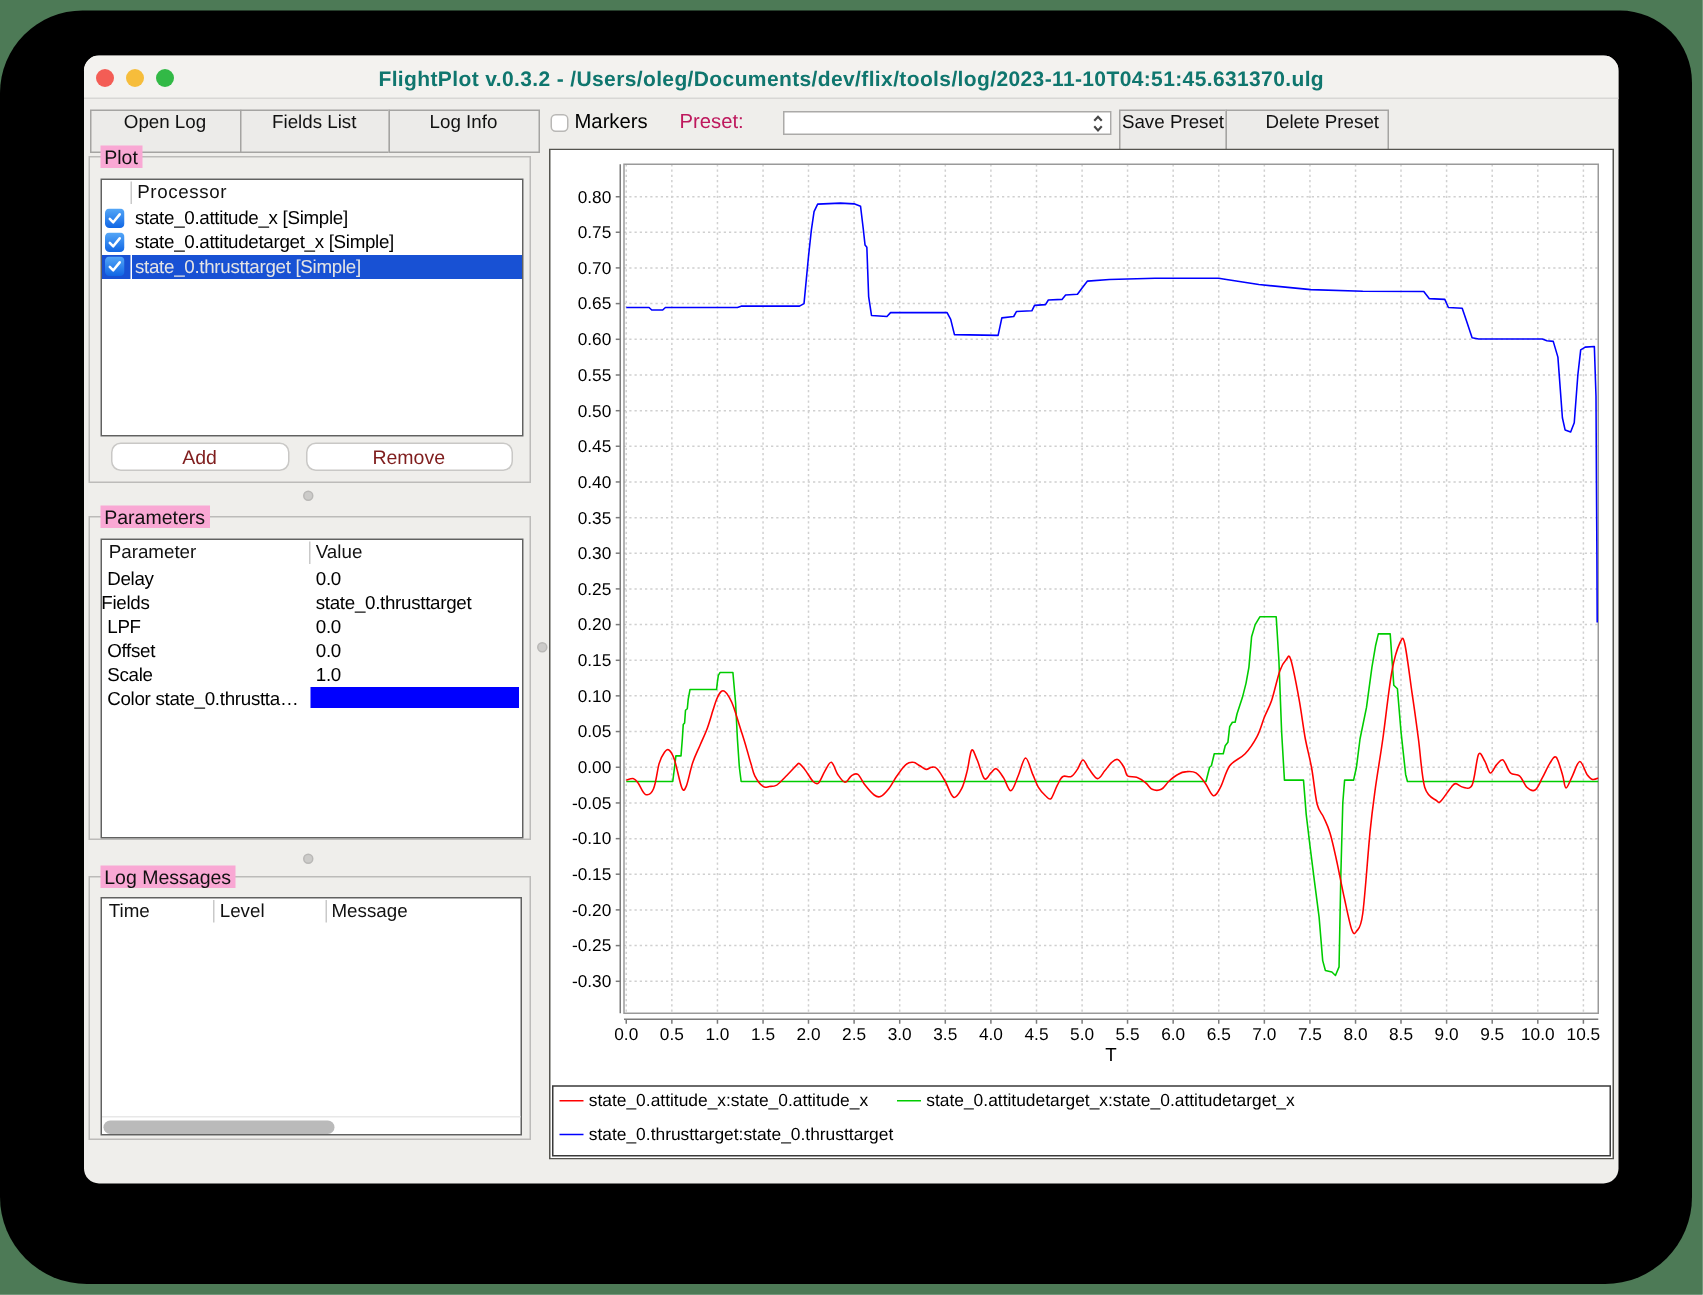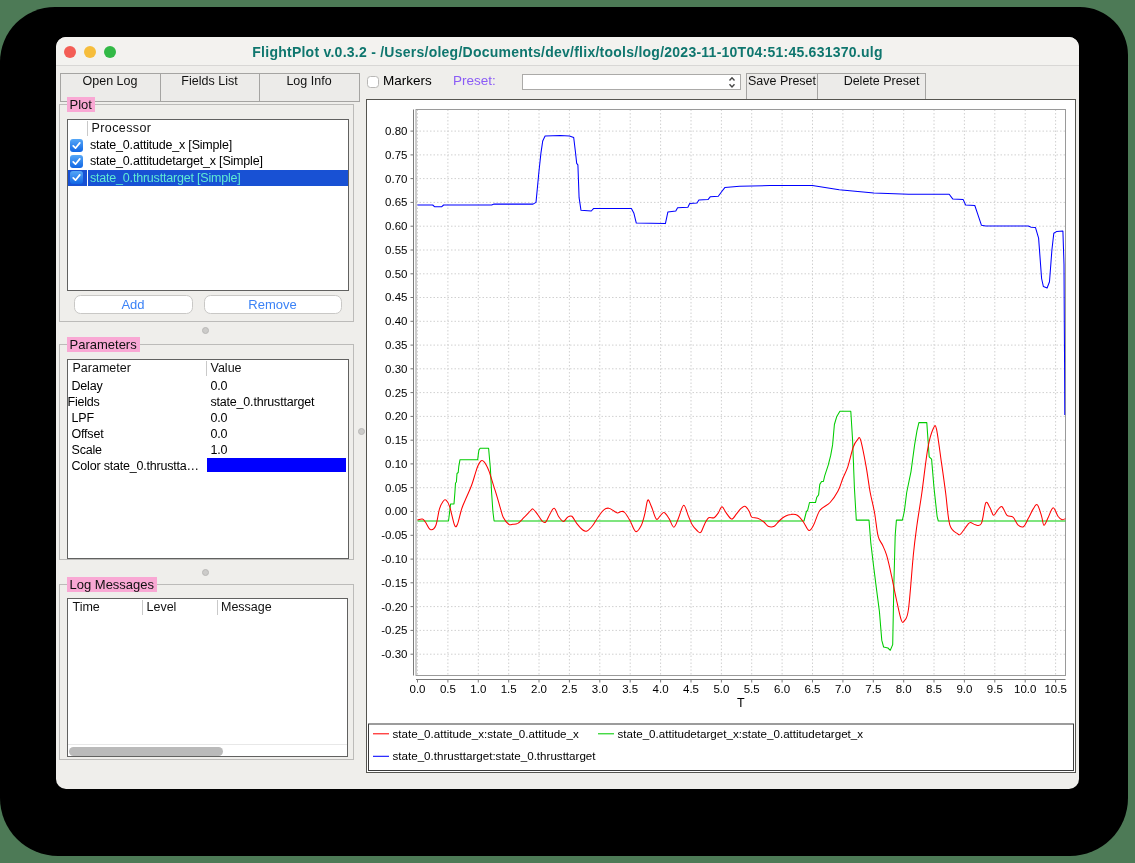--- a/index.html
+++ b/index.html
@@ -9,61 +9,61 @@
 .light { position:absolute; top:9px; width:12px; height:12px; border-radius:50%; }
 #title { position:absolute; left:0; top:0; width:1023px; height:29px; line-height:30px; text-align:center; font-size:14px; font-weight:bold; color:#0f766e; letter-spacing:0.25px; }
 .btn { position:absolute; height:29px; background:#ECEBE9; border:1px solid #A5A4A2; font-size:12.5px; color:#111; text-align:center; line-height:15px; white-space:nowrap; }
 .panel { position:absolute; border:1px solid #BCBBB9; }
 .ptitle { position:absolute; top:-8px; left:7px; background:#f9a8d4; padding:0 3px; font-size:13px; color:#111; line-height:15px; }
 .tbl { position:absolute; background:#fff; border:1px solid #616160; }
 .hsep { position:absolute; top:1px; width:1px; height:15px; background:#C9C9C9; }
 .hdr { position:absolute; font-size:12.5px; color:#111; }
 .cell { position:absolute; font-size:12.5px; letter-spacing:-0.2px; color:#000; white-space:nowrap; }
 .dot { position:absolute; width:7px; height:7px; border-radius:50%; background:#CCCBC9; border:0.5px solid #b9b8b6; }
-.aqbtn { position:absolute; height:19px; background:#FFFFFF; border:1px solid #C9C8C6; border-radius:6.5px; font-size:13px; color:#3b82f6; text-align:center; line-height:17px; }
+.aqbtn { position:absolute; height:19px; background:#FFFFFF; border:1px solid #C9C8C6; border-radius:6.5px; font-size:13px; color:#7f1d1d; text-align:center; line-height:17px; }
 .gv { stroke:#D0D0D0; stroke-width:1; stroke-dasharray:1.5 2; fill:none; }
 .tk { stroke:#7A7A7A; stroke-width:1; }
 .tl { font-family:"Liberation Sans",sans-serif; font-size:11.5px; fill:#000; }
 </style></head>
 <body>
 <div id="shadow"></div>
 <div id="win">
   <div id="titlebar"></div>
   <div class="light" style="left:7.7px;background:#F35D55"></div>
   <div class="light" style="left:27.7px;background:#F6BD3B"></div>
   <div class="light" style="left:47.7px;background:#32B946"></div>
   <div id="title">FlightPlot v.0.3.2 - /Users/oleg/Documents/dev/flix/tools/log/2023-11-10T04:51:45.631370.ulg</div>
 
   <div class="btn" style="left:3.5px;top:36px;width:101px;">Open Log</div>
   <div class="btn" style="left:103.5px;top:36px;width:100px;">Fields List</div>
   <div class="btn" style="left:202.5px;top:36px;width:101px;">Log Info</div>
   <div style="position:absolute;left:311px;top:39px;width:12px;height:12px;background:#fff;border:1.5px solid #B9B8B6;border-radius:3.5px;"></div>
   <div style="position:absolute;left:327px;top:36px;font-size:13.5px;color:#000;">Markers</div>
-  <div style="position:absolute;left:397px;top:36px;font-size:13.5px;color:#8b5cf6;">Preset:</div>
+  <div style="position:absolute;left:397px;top:36px;font-size:13.5px;color:#be185d;">Preset:</div>
   <div style="position:absolute;left:466px;top:37px;width:219px;height:16px;background:#fff;border:1px solid #ABAAA8;"></div>
   <svg style="position:absolute;left:671px;top:39px;" width="12" height="13" viewBox="0 0 12 13">
     <path d="M2.5 4.5 L5 1.8 L7.5 4.5" fill="none" stroke="#474747" stroke-width="1.4"></path>
     <path d="M2.5 8.2 L5 10.9 L7.5 8.2" fill="none" stroke="#474747" stroke-width="1.4"></path>
   </svg>
   <div class="btn" style="left:690px;top:36px;width:72px;">Save Preset</div>
   <div class="btn" style="left:761px;top:36px;width:109px;padding-left:20px;">Delete Preset</div>
 
   <div class="panel" style="left:2.5px;top:66.5px;width:295px;height:218px;">
     <span class="ptitle">Plot</span>
     <div class="tbl" style="left:7px;top:14.5px;width:282px;height:171.5px;">
       <div class="hsep" style="left:19px;"></div>
       <div class="hdr" style="left:24px;top:1px;letter-spacing:0.4px;">Processor</div>
       <div style="position:absolute;left:0;top:17px;width:280px;height:16.3px;">
         <div class="cell" style="left:22.5px;top:1px;">state_0.attitude_x [Simple]</div>
       </div>
       <div style="position:absolute;left:0;top:33.3px;width:240px;height:16.3px;">
         <div class="cell" style="left:22.5px;top:1px;">state_0.attitudetarget_x [Simple]</div>
       </div>
       <div style="position:absolute;left:0;top:49.6px;width:280px;height:16.4px;background:#1851D4;">
-        <div class="cell" style="left:22.5px;top:1px;color:#5eead4;">state_0.thrusttarget [Simple]</div>
+        <div class="cell" style="left:22.5px;top:1px;color:#e5e5e5;">state_0.thrusttarget [Simple]</div>
         <div style="position:absolute;left:19px;top:0;width:1px;height:16.4px;background:#fff;"></div>
       </div>
       <svg class="cb" style="position:absolute;left:2px;top:18.5px;" width="13" height="13">
           <rect x="0" y="0" width="13" height="13" rx="3" fill="url(#cbg)"></rect>
           <path d="M3.2 6.9 L5.5 9.2 L9.8 3.9" stroke="#fff" stroke-width="1.7" fill="none" stroke-linecap="round" stroke-linejoin="round"></path>
         </svg>
       <svg class="cb" style="position:absolute;left:2px;top:34.8px;" width="13" height="13">
           <rect x="0" y="0" width="13" height="13" rx="3" fill="url(#cbg)"></rect>
           <path d="M3.2 6.9 L5.5 9.2 L9.8 3.9" stroke="#fff" stroke-width="1.7" fill="none" stroke-linecap="round" stroke-linejoin="round"></path>
         </svg>

